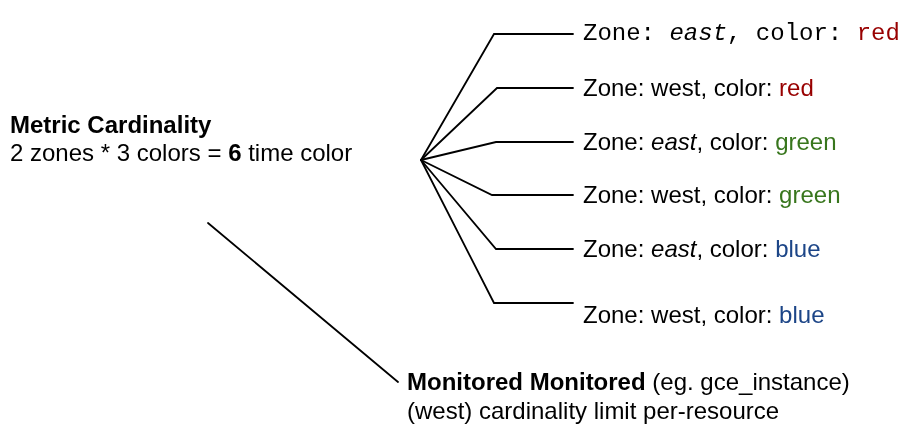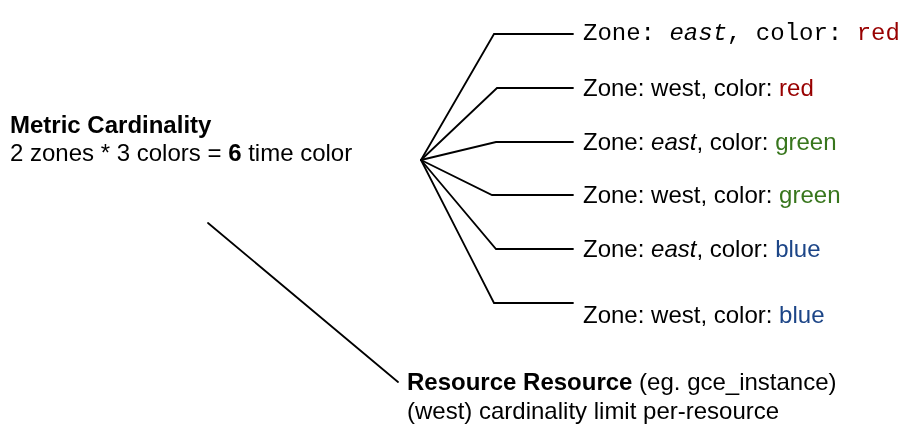--- a/index.html
+++ b/index.html
@@ -80,17 +80,17 @@
 
   <div class="series-row row-3"><span>Zone: </span><span class="zone-east">east</span><span>, color: </span><span style="color: rgb(56, 118, 29);">green</span></div>
 
   <div class="series-row row-4"><span>Zone: </span><span class="zone-west">west</span><span>, color: </span><span style="color: rgb(56, 118, 29);">green</span></div>
 
   <div class="series-row row-5"><span>Zone: </span><span class="zone-east">east</span><span>, color: </span><span style="color: rgb(28, 69, 135);">blue</span></div>
 
   <div class="series-row row-6"><span>Zone: </span><span class="zone-west">west</span><span>, color: </span><span style="color: rgb(28, 69, 135);">blue</span></div>
 
   <div class="bottom-block">
-    <div><span class="bold">Resource Resource</span><span> (eg. gce_instance)</span></div>
+    <div><span class="bold">Monitored Monitored</span><span> (eg. gce_instance)</span></div>
     <div>(west) cardinality limit per-resource</div>
   </div>
 
 </div>
 
 </body></html>

